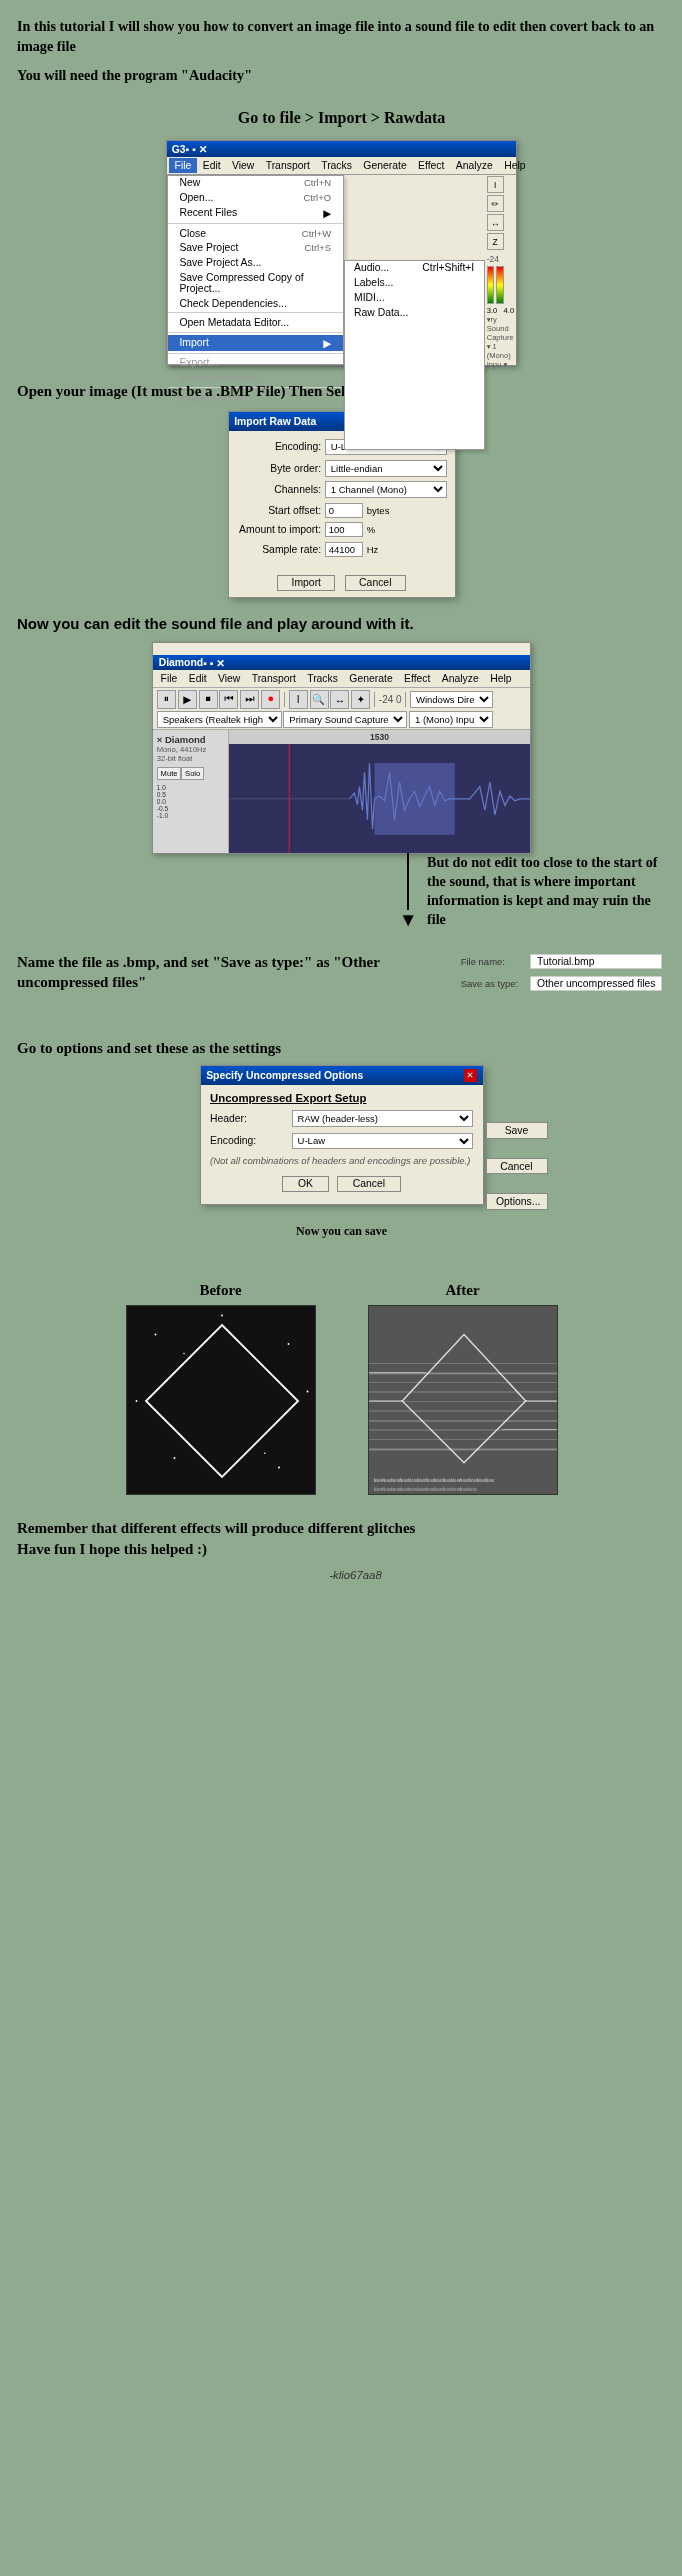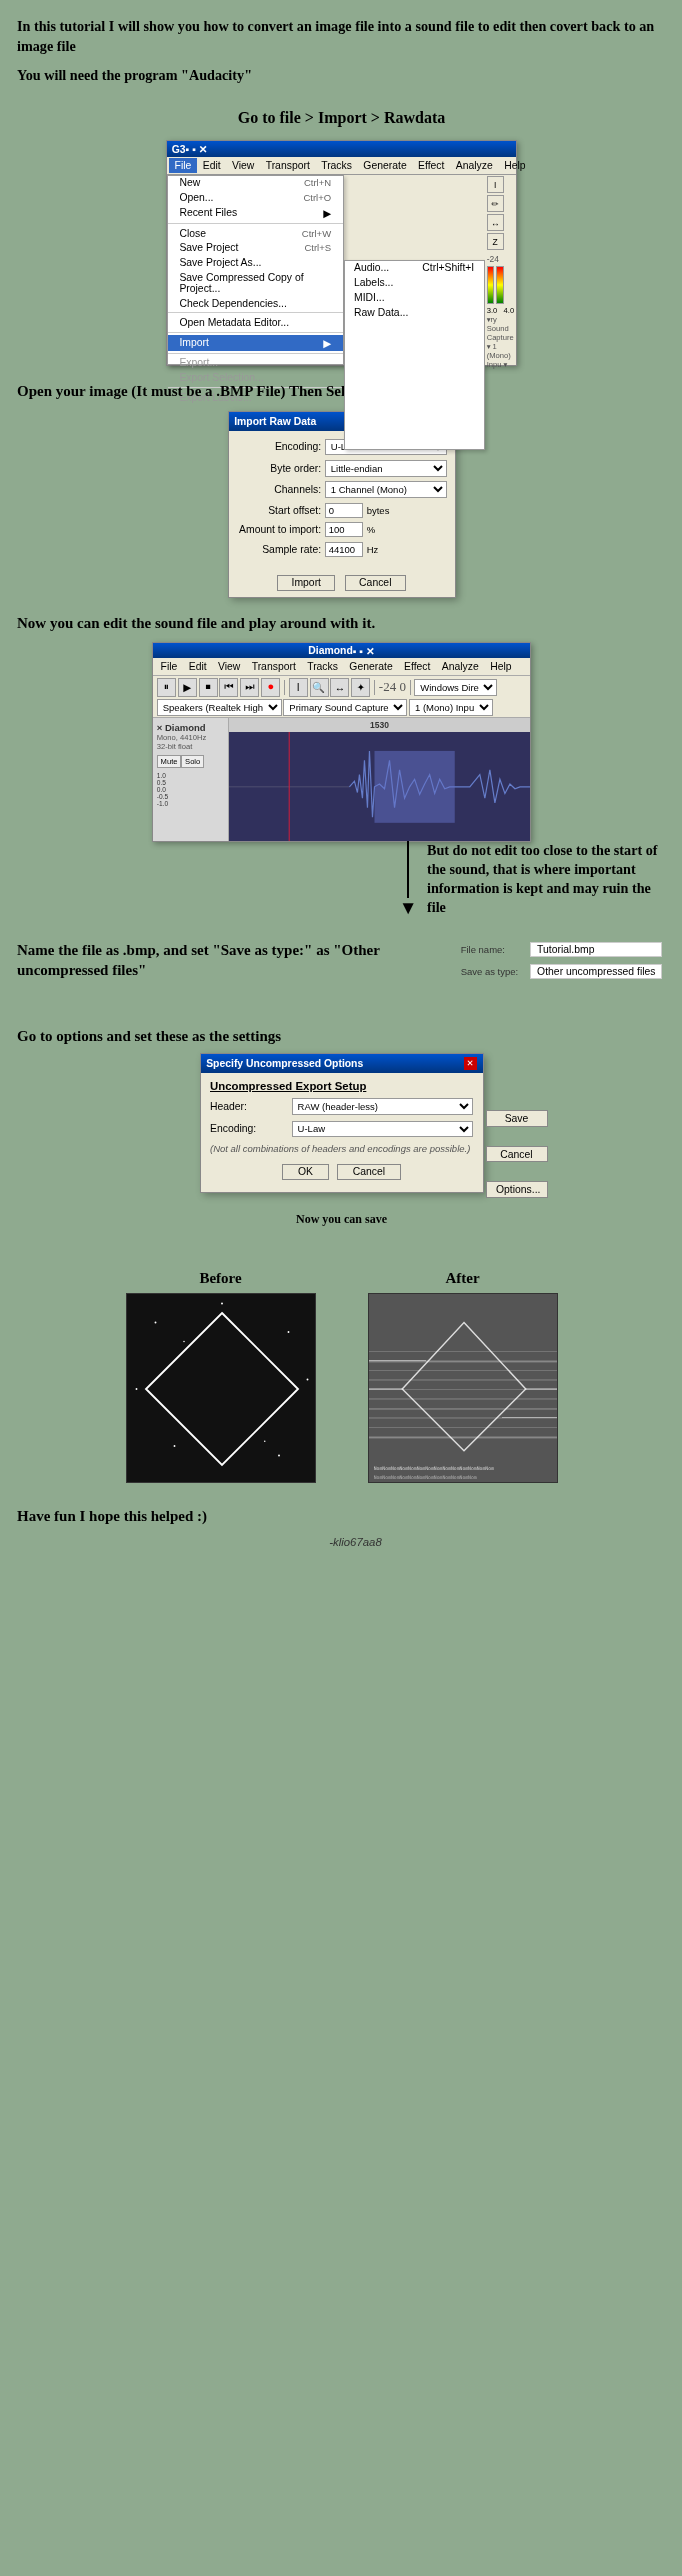--- a/index.html
+++ b/index.html
@@ -219,21 +219,21 @@
       padding: 1.9px 13.3px;
       font-size: 10.4px;
       cursor: pointer;
     }
 
     
     .edit-text {
       padding: 7.6px 17px 3.8px 17px;
       font-size: 15px;
       font-weight: bold;
-      font-family: Liberation Serif, serif;
+      font-family: Liberation Sans, sans-serif;
       color: #000;
       text-align: left;
     }
 
     
     .audacity-editor-wrapper {
       display: flex;
       justify-content: center;
       margin: 5.7px auto 7.6px auto;
     }
@@ -244,21 +244,21 @@
       font-size: 10.4px;
       font-family: Arial, sans-serif;
       box-shadow: 1.9px 1.9px 5.7px rgba(0,0,0,0.3);
     }
     .editor-titlebar {
       background: linear-gradient(to bottom, #0052cc, #003580);
       color: white;
       font-size: 10.4px;
       font-weight: bold;
       padding: 1.9px 5.7px;
-      display: flex; align-items: center; justify-content: center;
+      display: flex; align-items: center; justify-content: flex-start; margin-top: 12px;
     }
     .editor-menubar {
       background: #ece9d8;
       border-bottom: 0.9px solid #aaa;
       display: flex;
       gap: 0;
       padding: 0.9px 1.9px;
       flex-wrap: wrap;
     }
     .editor-menubar span {
@@ -743,21 +743,21 @@
       <div class="e-btn">⏹</div>
       <div class="e-btn">⏮</div>
       <div class="e-btn">⏭</div>
       <div class="e-btn" style="color:red;">⏺</div>
       <div class="tbdiv"></div>
       <div class="e-btn">I</div>
       <div class="e-btn">🔍</div>
       <div class="e-btn">↔</div>
       <div class="e-btn">✦</div>
       <div class="tbdiv"></div>
-      <span style="font-size:13px; color:#555;font-family:Liberation Serif, serif;">-24&nbsp;0</span>
+      <span style="font-size:10px; color:#555;">-24&nbsp;0</span>
       <div class="tbdiv"></div>
       <select class="e-select-sm">
         <option>Windows Dire</option>
       </select>
       <select class="e-select-sm">
         <option>Speakers (Realtek High</option>
       </select>
       <select class="e-select-sm">
         <option>Primary Sound Capture</option>
       </select>
@@ -938,18 +938,19 @@
         <line x1="140" y1="130" x2="200" y2="130" stroke="white" stroke-width="0.5"></line>
 
         <text x="5" y="185" font-size="5" fill="white" font-family="monospace" opacity="0.7">NomNomNomNomNomNomNomNomNomNomNomNomNomNom</text>
         <text x="5" y="195" font-size="5" fill="white" font-family="monospace" opacity="0.5">NomNomNomNomNomNomNomNomNomNomNomNom</text>
       </svg>
     </div>
   </div>
 </div>
 
 <div class="footer-text">
+  <p>Remember that different effects will produce different glitches</p>
   <p>Have fun I hope this helped :)</p>
 </div>
 <div class="footer-sig">
   <span>-klio67aa8</span>
 </div>
 
 
 </body></html>

